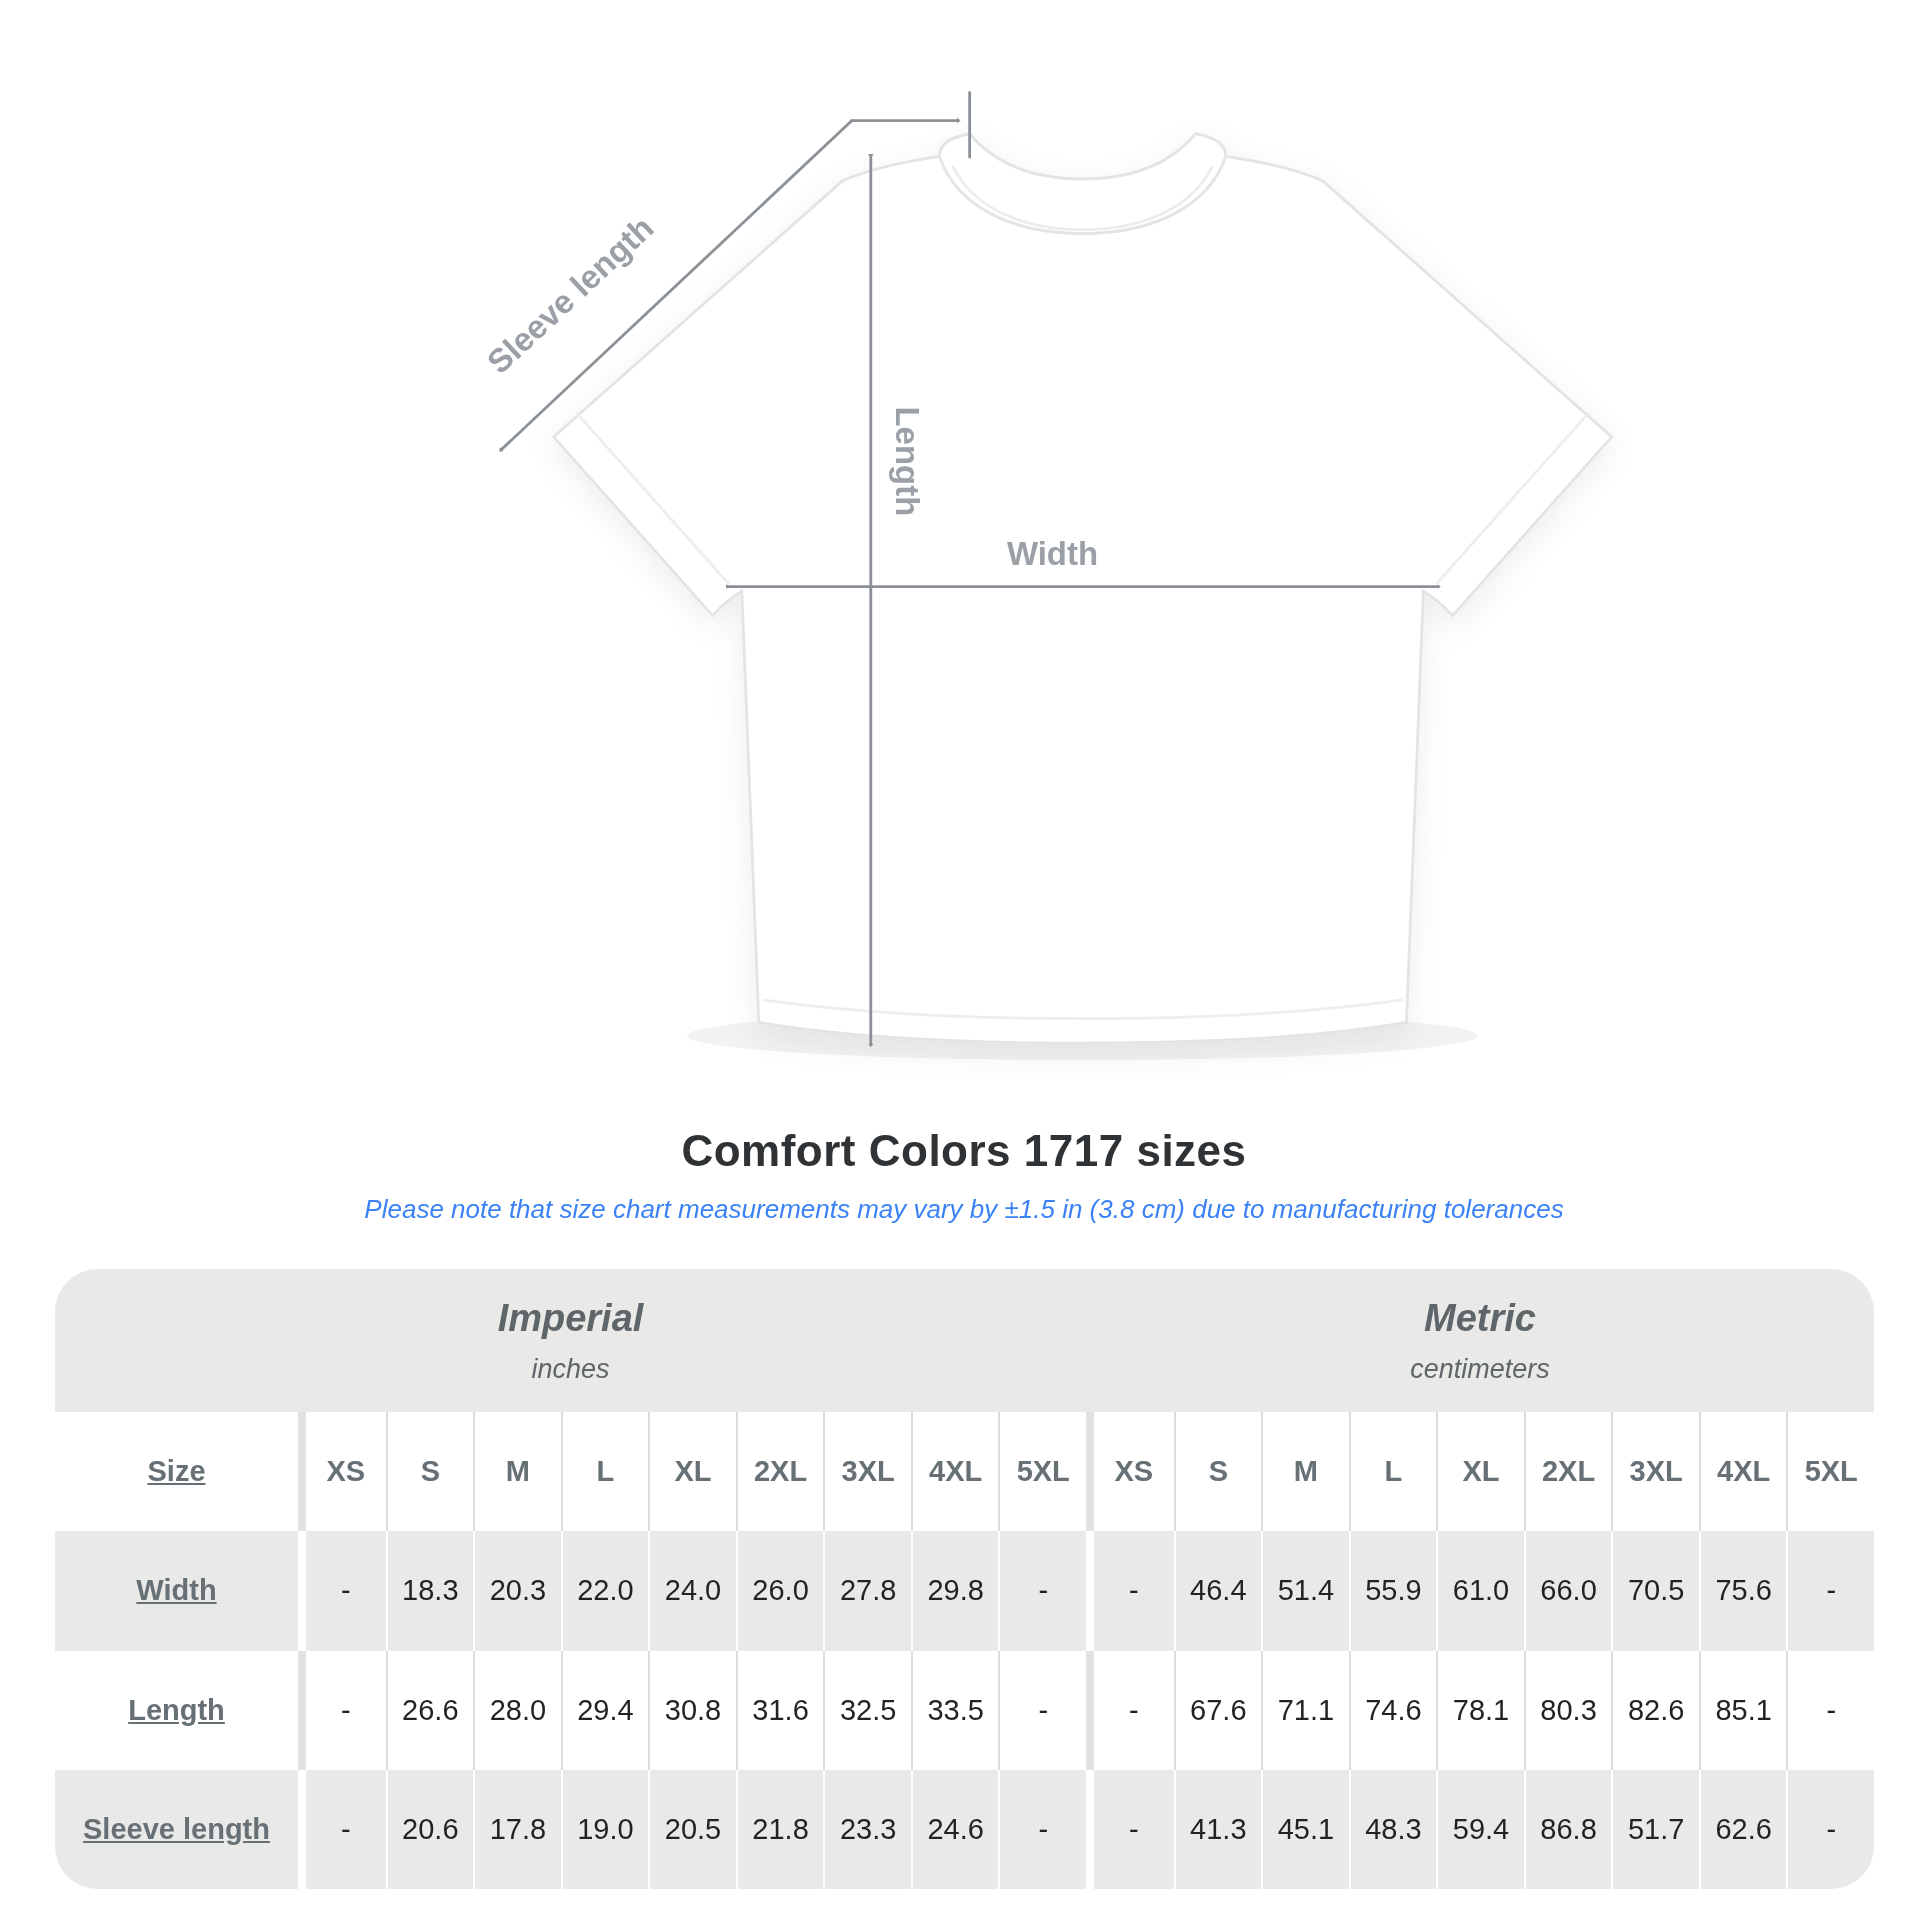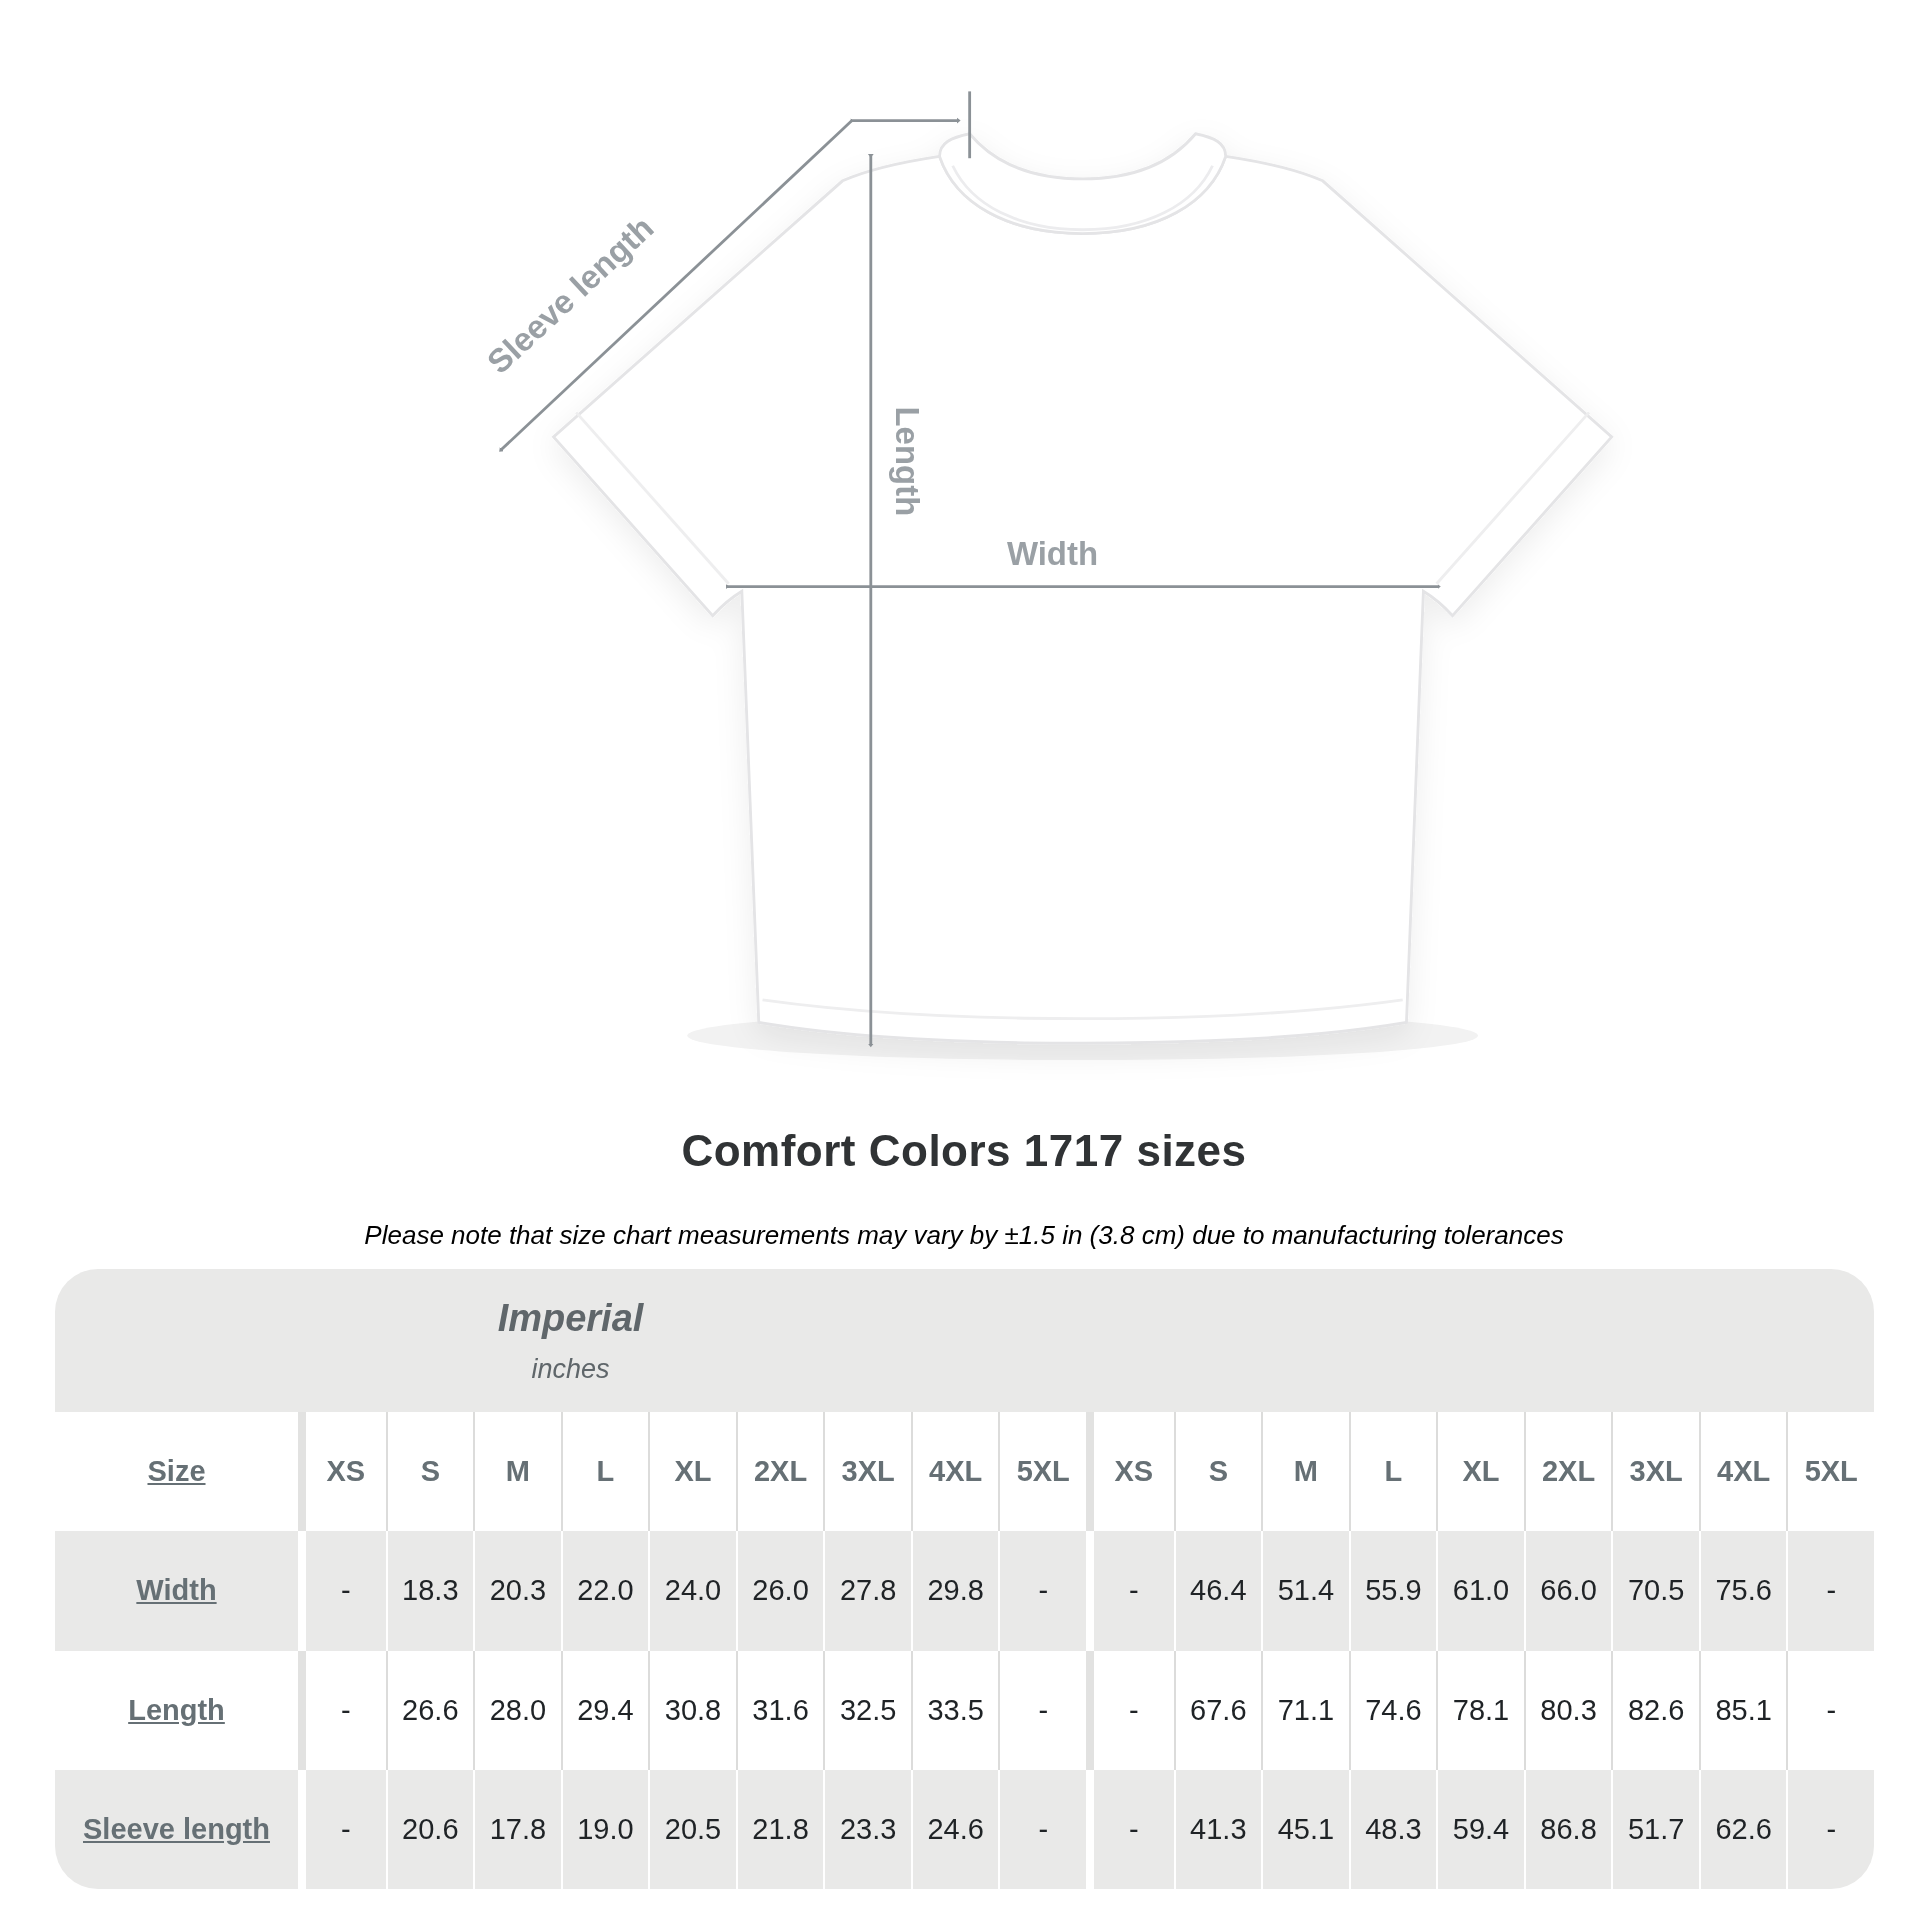--- a/index.html
+++ b/index.html
@@ -10,22 +10,22 @@
   }
   
   .diagram{position:absolute;left:0;top:0;width:1928px;height:1111px;}
   .diagram svg{display:block;width:100%;height:100%;}
   
   .title{
     position:absolute;left:0;top:1126px;width:100%;text-align:center;
     font-size:44px;font-weight:700;color:#303335;letter-spacing:0.5px;
   }
   .subtitle{
-    position:absolute;left:0;top:1220px;width:100%;text-align:center;
-    font-size:26px;font-style:italic;color:#000000;
+    position:absolute;left:0;top:1194px;width:100%;text-align:center;
+    font-size:26px;font-style:italic;color:#3b82f6;
   }
   
   .size-table{
     position:absolute;left:55px;top:1269px;width:1819px;height:620px;
     border-radius:43px;overflow:hidden;display:flex;flex-direction:column;
   }
   .band{
     height:143px;flex:0 0 auto;background:#e9e9e8;
     display:grid;grid-template-columns:1031px 788px;
   }
@@ -113,20 +113,24 @@
 </div>
 
 <div class="title">Comfort Colors 1717 sizes</div>
 <div class="subtitle">Please note that size chart measurements may vary by ±1.5 in (3.8 cm) due to manufacturing tolerances</div>
 
 <div class="size-table">
   <div class="band">
     <div class="ugroup">
       <div class="uname">Imperial</div>
       <div class="uunit">inches</div>
+    </div>
+    <div class="ugroup">
+      <div class="uname">Metric</div>
+      <div class="uunit">centimeters</div>
     </div>
   </div>
   <div id="table-rows" style="display: flex; flex-direction: column; flex: 1 1 auto;">
       <div class="trow white sizehdr" style="flex: 1 1 auto;">
         <div class="cell first rowlabel">Size</div>
         <div class="cell groupstart">XS</div>
         <div class="cell">S</div>
         <div class="cell">M</div>
         <div class="cell">L</div>
         <div class="cell">XL</div>

